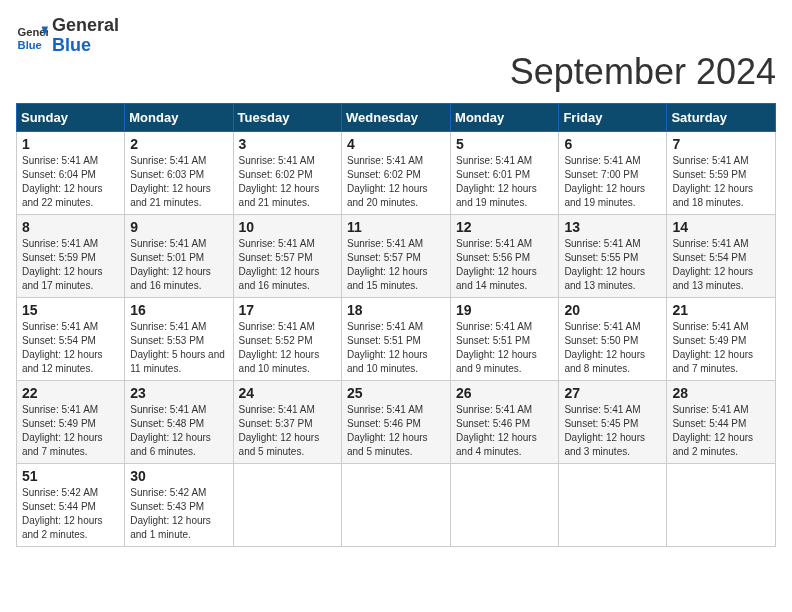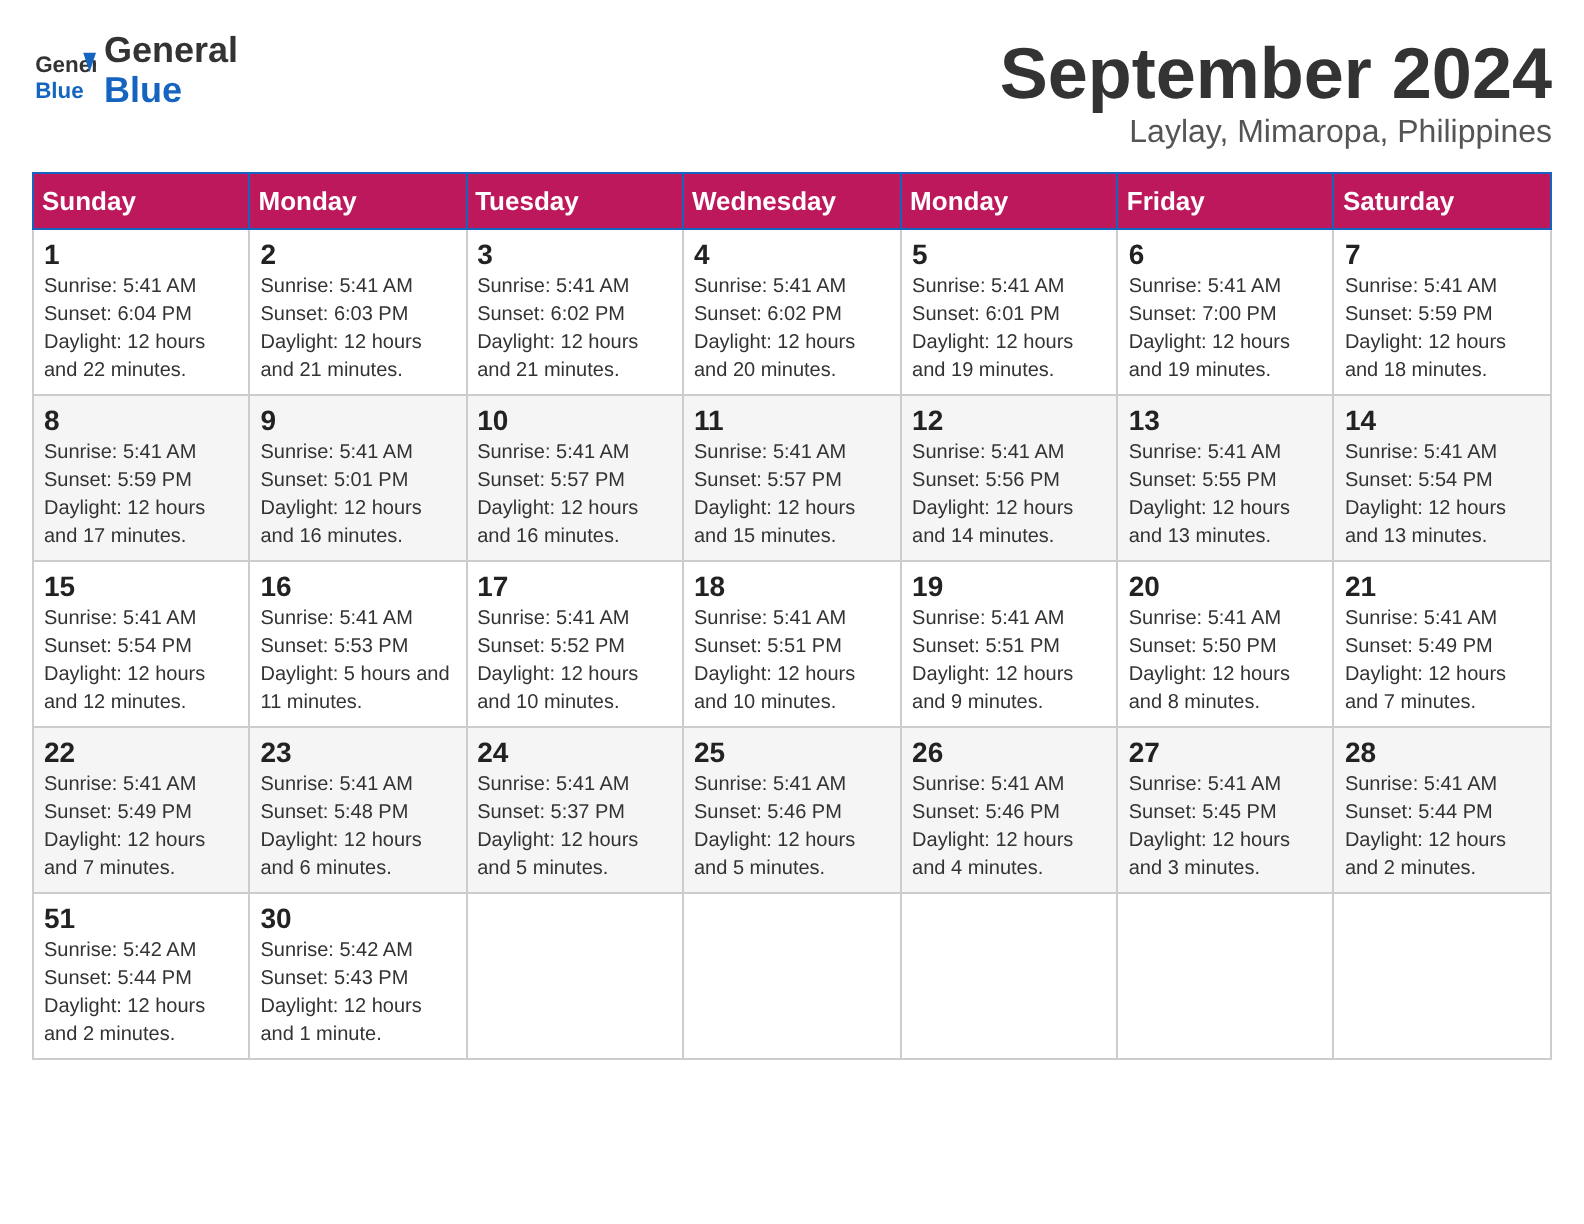--- a/index.html
+++ b/index.html
@@ -30,34 +30,35 @@
     .logo-text span { display: block; }
     .logo-icon {
       width: 32px;
       height: 32px;
     }
     .title-area {
       text-align: right;
     }
     .month-title {
       font-size: 36px;
-      font-weight: bold;
+      font-weight: normal;
       color: #333;
+      margin-top: 35px;
     }
     .location-title {
       font-size: 16px;
       color: #555;
     }
     .calendar {
       width: 100%;
       border-collapse: collapse;
       font-size: 11px;
     }
     .calendar th {
-      background: #be185d;
+      background: #0c4a6e;
       color: #fff;
       padding: 6px 4px;
       text-align: left;
       font-size: 13px;
       font-weight: bold;
       border: 1px solid #1565c0;
     }
     .calendar td {
       border: 1px solid #ccc;
       vertical-align: top;
@@ -95,21 +96,20 @@
       <text x="2" y="36" font-size="14" font-weight="bold" fill="#1565c0">Blue</text>
       <polygon points="32,8 40,8 36,20" fill="#1565c0"></polygon>
     </svg>
     <div class="logo-text">
       <span>General</span>
       <span style="color:#1565c0;">Blue</span>
     </div>
   </div>
   <div class="title-area">
     <div class="month-title">September 2024</div>
-    <div class="location-title">Laylay, Mimaropa, Philippines</div>
   </div>
 </div>
 
 <table class="calendar">
   <thead>
     <tr>
     <th>Sunday</th>
         <th>Monday</th>
         <th>Tuesday</th>
         <th>Wednesday</th>

